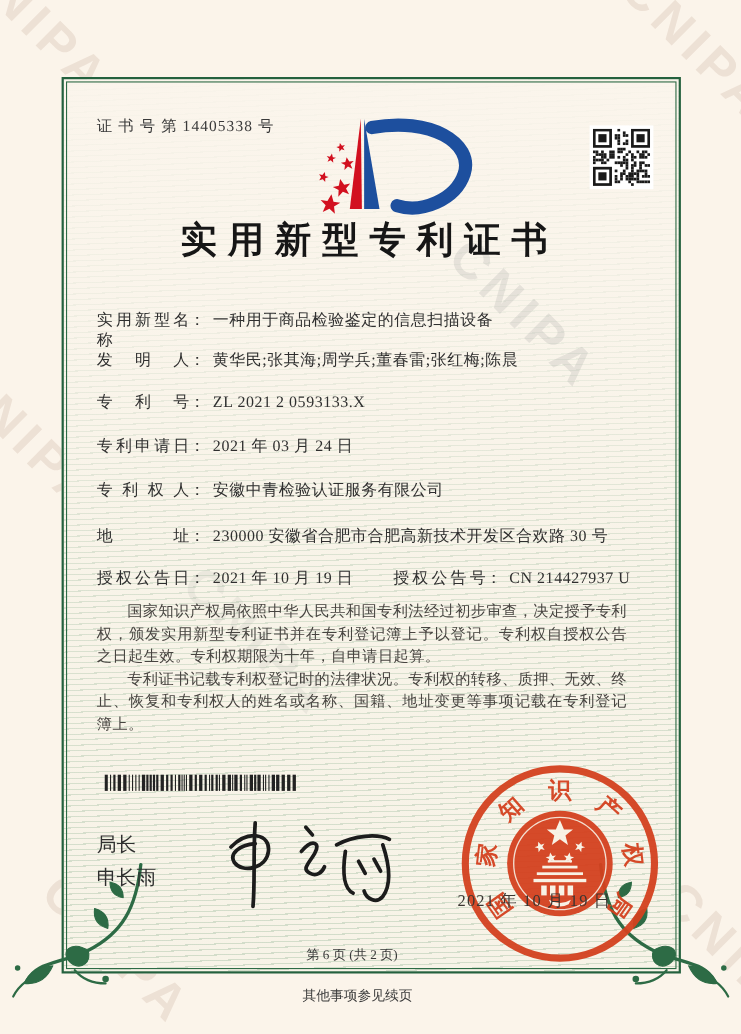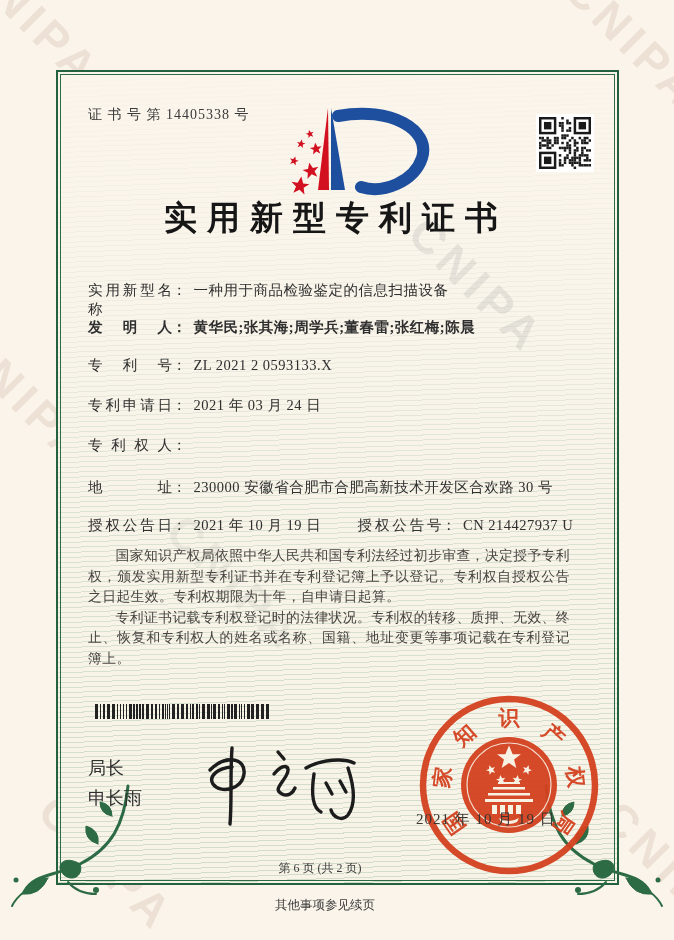--- a/index.html
+++ b/index.html
@@ -35,21 +35,21 @@
     position:absolute; left:0; top:196px; width:672px; text-align:center;
     font-size:33px; font-weight:bold; color:#161616; letter-spacing:10px;
   }
   .logo { position:absolute; left:283px; top:104px; }
   .qr { position:absolute; left:536px; top:114px; background:#fff; padding:3px; }
   .fields { position:absolute; left:88px; top:281px; width:500px; font-size:14.5px; color:#2f2f2f; }
   .frow { display:flex; align-items:baseline; margin-bottom:0; }
   .flabel { display:inline-block; width:84px; text-align:justify; text-align-last:justify; }
   .fcolon { display:inline-block; margin-right:7px; }
   .fvalue { letter-spacing:0.5px; }
-  .r1{position:absolute;top:0;}  .r2{position:absolute;top:37px;font-weight:bold;}
+  .r1{position:absolute;top:0;}  .r2{position:absolute;top:37px;}
   .r3{position:absolute;top:75px;} .r4{position:absolute;top:115px;}
   .r5{position:absolute;top:155px;} .r6{position:absolute;top:197px;}
   .r7{position:absolute;top:235px; width:500px;}
   .fvalue.w-fixed { display:inline-block; width:156px; }
   .flabel2 { display:inline-block; width:84px; text-align:justify; text-align-last:justify; margin-left:8px; }
   .paras { position:absolute; left:88px; top:546px; width:482px; font-size:13.8px; line-height:20.6px; color:#474440; text-align:justify; letter-spacing:0.4px; }
   .paras p { text-indent:2em; }
   .barcode { position:absolute; left:95px; top:704px; }
   .signatory { position:absolute; left:88px; top:753px; font-size:18px; color:#2f2f2f; line-height:30px; }
   .signature { position:absolute; left:192px; top:738px; }
@@ -277,20 +277,21 @@
       <span class="fvalue">ZL 2021 2 0593133.X</span>
     </div>
     <div class="frow r4">
       <span class="flabel">专利申请日</span>
         <span class="fcolon">：</span>
       <span class="fvalue">2021 年 03 月 24 日</span>
     </div>
     <div class="frow r5">
       <span class="flabel">专利权人</span>
         <span class="fcolon">：</span>
+      <span class="fvalue">安徽中青检验认证服务有限公司</span>
     </div>
     <div class="frow r6">
       <span class="flabel">地址</span>
         <span class="fcolon">：</span>
       <span class="fvalue">230000 安徽省合肥市合肥高新技术开发区合欢路 30 号</span>
     </div>
     <div class="frow r7">
       <span class="flabel">授权公告日</span>
         <span class="fcolon">：</span>
       <span class="fvalue w-fixed">2021 年 10 月 19 日</span>

